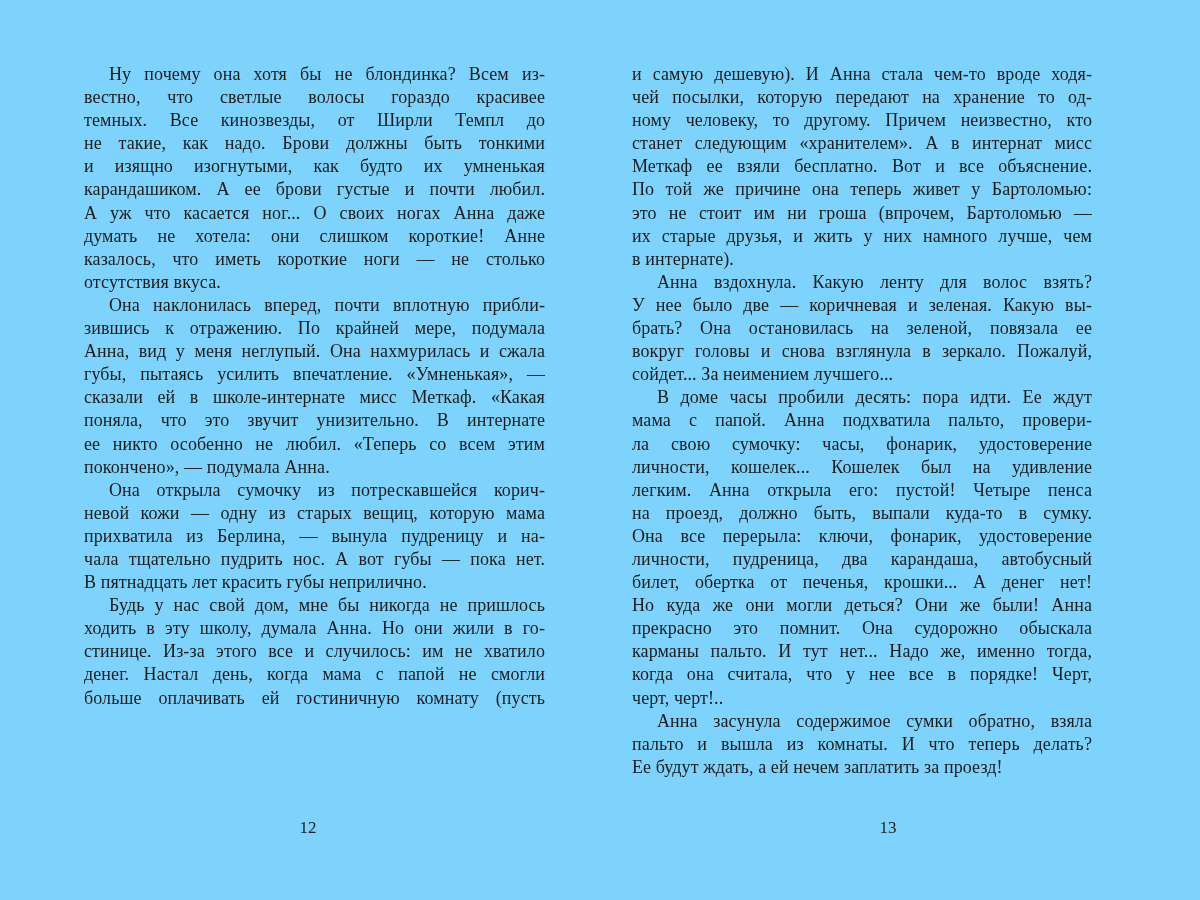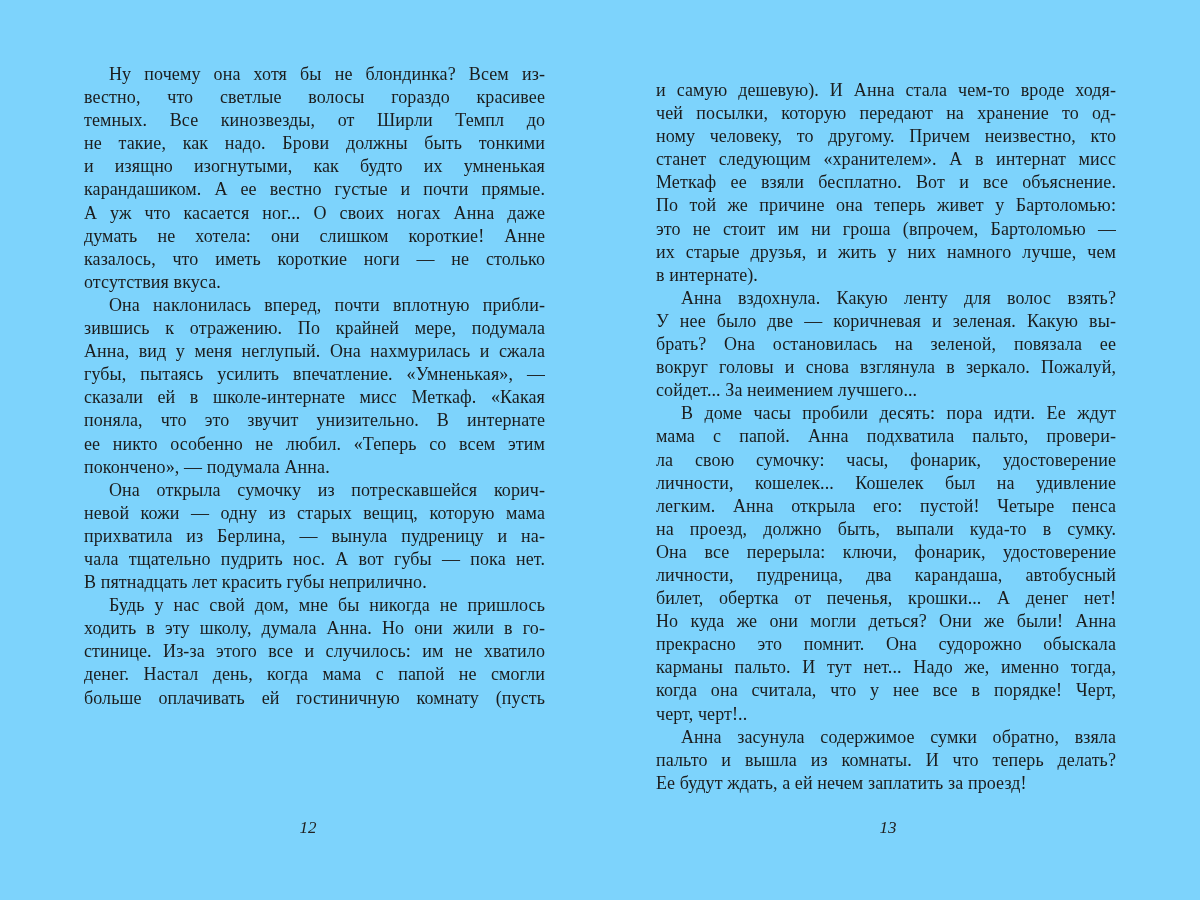--- a/index.html
+++ b/index.html
@@ -21,21 +21,21 @@
     overflow: hidden;
   }
   .text-column {
     position: absolute;
     top: 63px;
     font-size: 18px;
     line-height: 23.1px;
     letter-spacing: 0.1px;
   }
   .text-column.left  { left: 84px;  width: 461px; }
-  .text-column.right { left: 656px; width: 460px; margin-top: 16px; }
+  .text-column.right { left: 632px; width: 460px; }
 
   .paragraph { margin: 0; padding: 0; }
 
   .line {
     height: 23.1px;
     overflow: hidden;
     text-align: justify;
     text-align-last: justify;
     -moz-text-align-last: justify;
   }
@@ -45,39 +45,38 @@
     -moz-text-align-last: left;
   }
 
   .folio {
     position: absolute;
     top: 818px;
     font-size: 17px;
     line-height: 20px;
     text-align: center;
     color: #222222;
-    font-style: italic;
   }
   .folio.left  { left: 84px;  width: 448px; }
   .folio.right { left: 668px; width: 440px; }
 </style>
 </head>
 <body style="background: rgb(255, 255, 255); color: rgb(28, 28, 28);">
 
 <div class="spread">
 
   <section class="book-page">
     <div class="text-column left">
         <div class="paragraph">
           <div class="line indent">Ну почему она хотя бы не блондинка? Всем из-</div>
           <div class="line">вестно, что светлые волосы гораздо красивее</div>
           <div class="line">темных. Все кинозвезды, от Ширли Темпл до</div>
           <div class="line">не такие, как надо. Брови должны быть тонкими</div>
           <div class="line">и изящно изогнутыми, как будто их умненькая</div>
-          <div class="line">карандашиком. А ее вестно густые и почти прямые.</div>
+          <div class="line">карандашиком. А ее брови густые и почти любил.</div>
           <div class="line">А уж что касается ног... О своих ногах Анна даже</div>
           <div class="line">думать не хотела: они слишком короткие! Анне</div>
           <div class="line">казалось, что иметь короткие ноги — не столько</div>
           <div class="line para-end">отсутствия вкуса.</div>
         </div>
         <div class="paragraph">
           <div class="line indent">Она наклонилась вперед, почти вплотную прибли-</div>
           <div class="line">зившись к отражению. По крайней мере, подумала</div>
           <div class="line">Анна, вид у меня неглупый. Она нахмурилась и сжала</div>
           <div class="line">губы, пытаясь усилить впечатление. «Умненькая», —</div>

